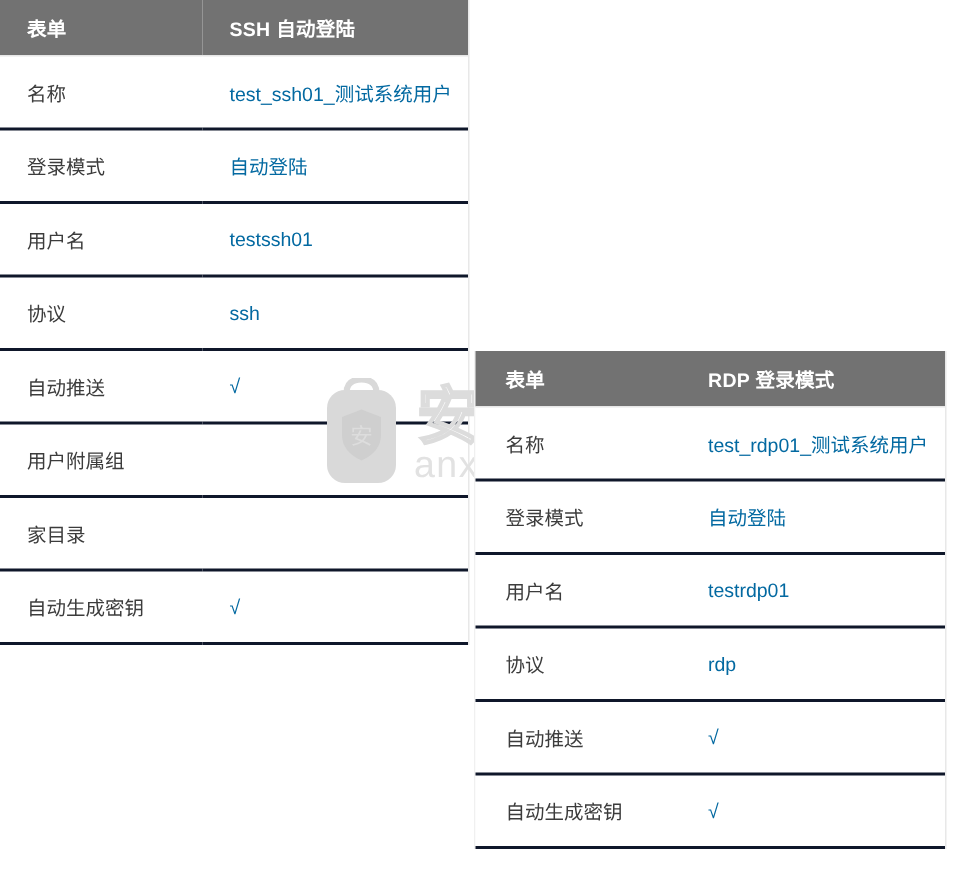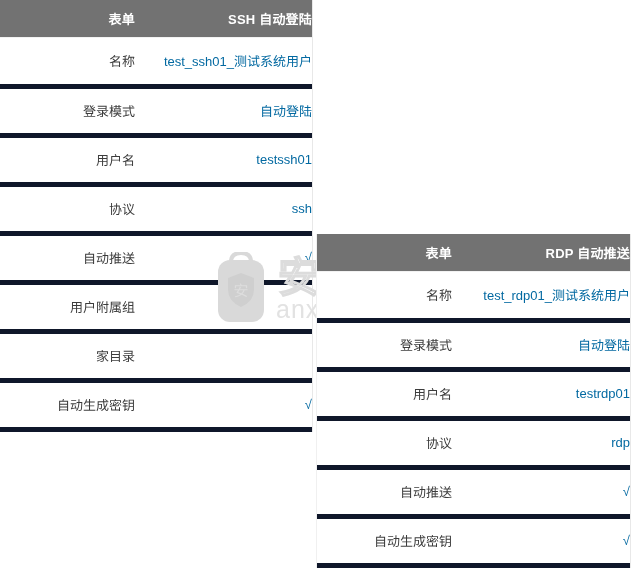--- a/index.html
+++ b/index.html
@@ -24,21 +24,21 @@
   }
 
   .table-card .tbl {
     width: 100%;
     border-collapse: collapse;
     table-layout: fixed;
   }
 
   .table-card .tbl th,
   .table-card .tbl td {
-    text-align: right;
+    text-align: left;
     vertical-align: middle;
     padding: 0 0 0 18px;
     box-sizing: border-box;
   }
 
   
   .table-card thead tr {
     background: #727272;
   }
   .table-card thead th {
@@ -50,21 +50,21 @@
   }
 
   
   .table-card tbody tr {
     background: #ffffff;
   }
   .table-card tbody td {
     height: 49px;
     font-size: 13px;
     color: #3c3c3c;
-    border-bottom: 5px solid #0f172a;
+    border-bottom: 2px solid #0f172a;
     font-weight: normal;
   }
   .table-card tbody tr:first-child td {
     border-top: 1px solid #f2f2f2;
   }
   .table-card tbody td.val {
     color: #0369a1;
   }
 
   
@@ -169,21 +169,21 @@
 
     <text x="70" y="66" font-family="'Liberation Sans',sans-serif" font-size="25" fill="#e2e2e2" letter-spacing="1">anxz.com</text>
   </svg>
 </div>
 
 <div class="table-card" id="rdp-card">
   <table class="tbl">
     <thead>
       <tr>
         <th class="col-label">表单</th>
-        <th class="col-value">RDP 自动推送</th>
+        <th class="col-value">RDP 登录模式</th>
       </tr>
     </thead>
     <tbody>
       <tr>
         <td class="lbl">名称</td>
         <td class="val">test_rdp01_测试系统用户</td>
       </tr>
       <tr>
         <td class="lbl">登录模式</td>
         <td class="val">自动登陆</td>

